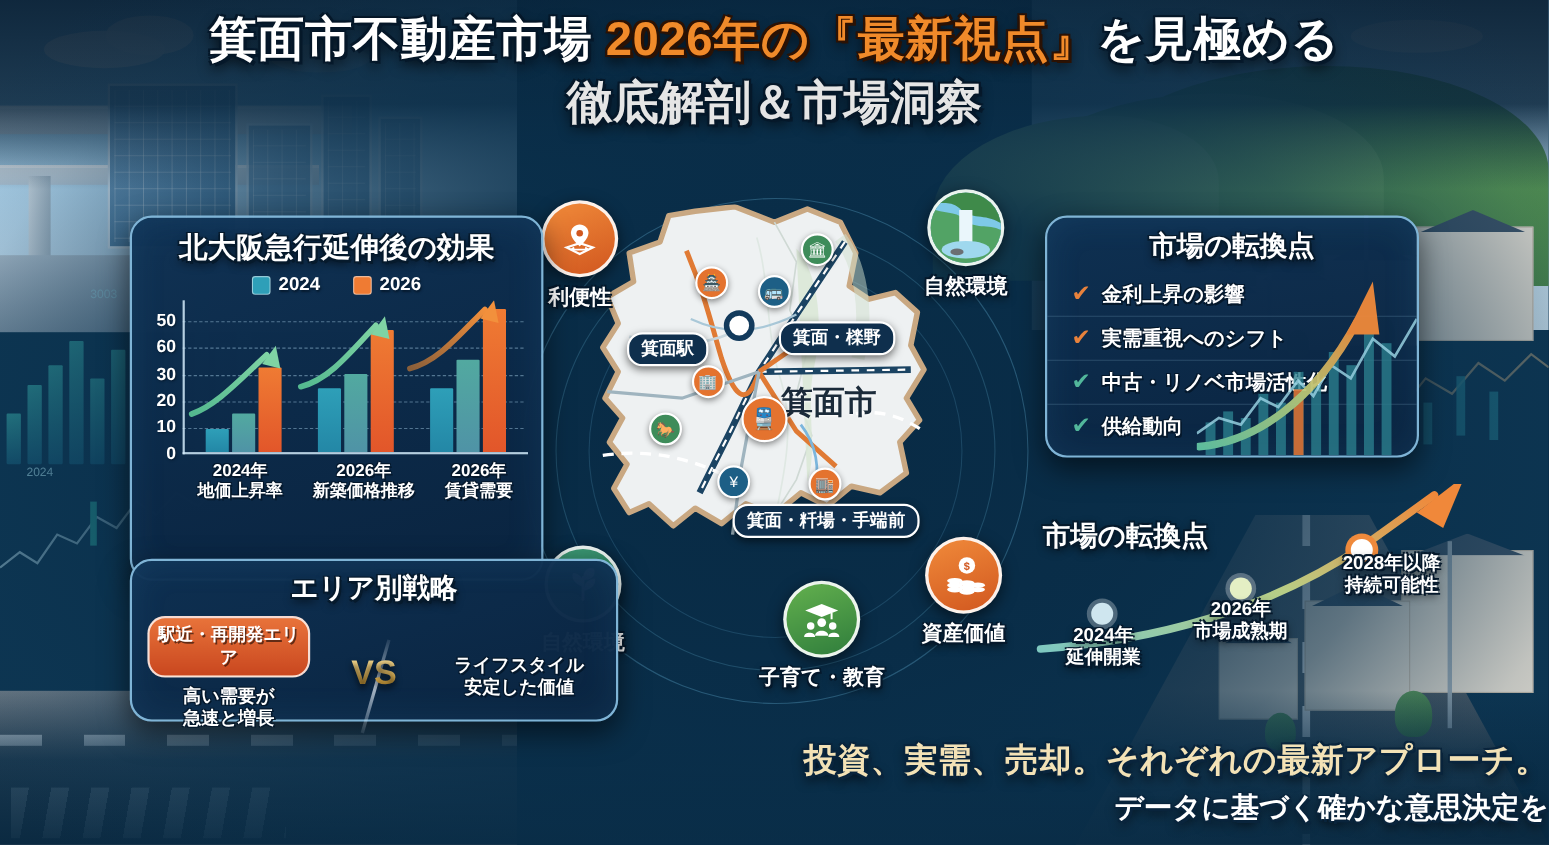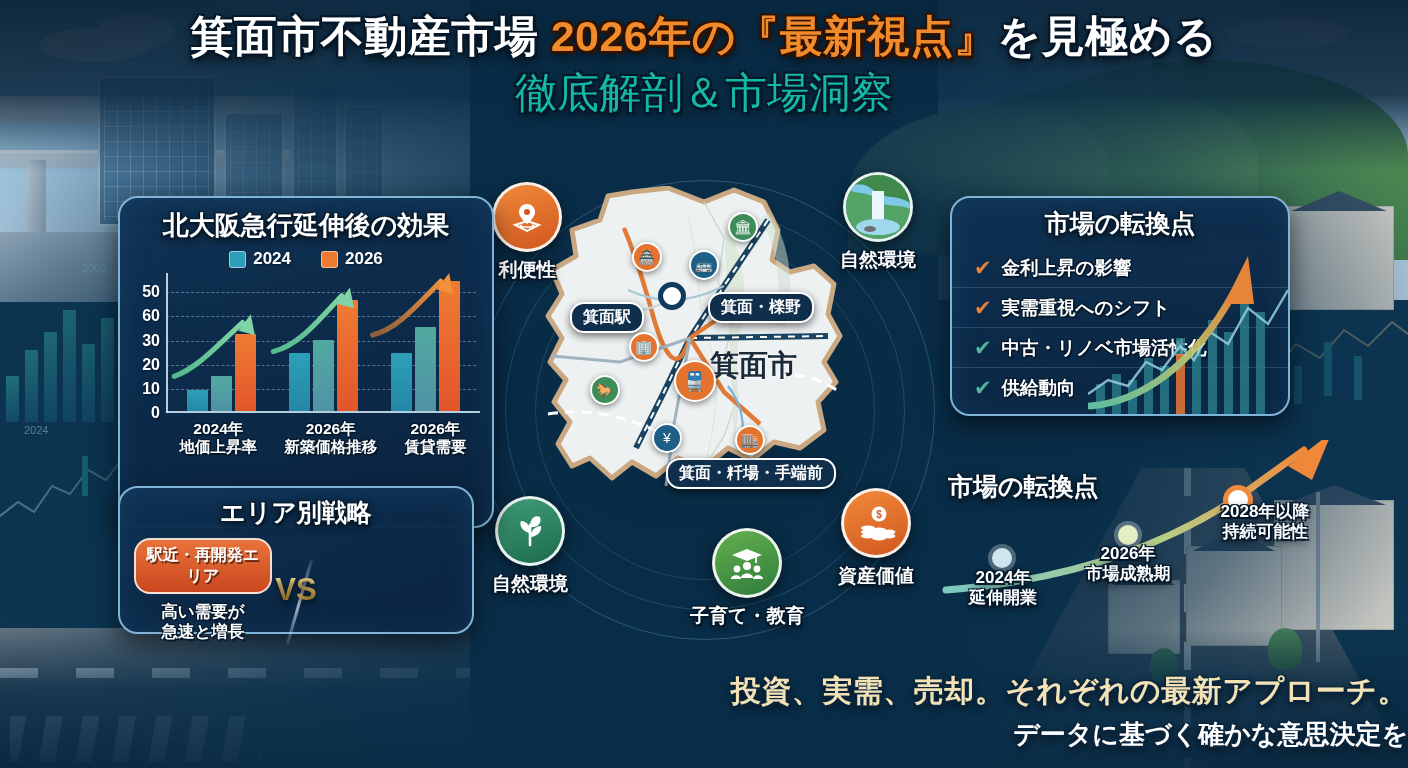--- a/index.html
+++ b/index.html
@@ -77,21 +77,21 @@
 
   
   .title-wrap{ position:absolute; left:0; top:12px; width:100%; text-align:center; z-index:40; }
   .title-main{ font-size:43px; font-weight:bold; line-height:1.14; color:#ffffff;
     letter-spacing:.5px;
     text-shadow:0 0 2px #04121f, 3px 3px 0 #06192b, -2px -2px 0 #06192b,
                 2px -2px 0 #06192b, -2px 2px 0 #06192b, 0 5px 12px rgba(0,0,0,.85); }
   .title-main .hl{ color:#f08a2a;
     text-shadow:0 0 2px #2b1000, 3px 3px 0 #2c1305, -2px -2px 0 #2c1305,
                 2px -2px 0 #2c1305, -2px 2px 0 #2c1305, 0 5px 12px rgba(0,0,0,.85); }
-  .title-sub{ margin-top:4px; font-size:42px; font-weight:normal; color:#14b8a6;
+  .title-sub{ margin-top:4px; font-size:42px; font-weight:bold; color:#e5e5e5;
     text-shadow:0 0 2px #04121f, 3px 3px 0 #06192b, -2px -2px 0 #06192b,
                 2px -2px 0 #06192b, -2px 2px 0 #06192b, 0 5px 12px rgba(0,0,0,.85); }
 
   
   .panel{ position:absolute; border-radius:20px; z-index:30;
     background:linear-gradient(165deg,rgba(14,48,82,.97),rgba(10,36,64,.98));
     border:2px solid #7fb4d6; box-shadow:0 10px 26px rgba(0,0,0,.55), inset 0 0 32px rgba(60,150,200,.13); }
   .panel-title{ text-align:center; font-size:25px; font-weight:bold; color:#fff;
     text-shadow:2px 2px 0 #061a2c,-1.5px -1.5px 0 #061a2c,1.5px -1.5px 0 #061a2c,
                 -1.5px 1.5px 0 #061a2c, 0 3px 8px rgba(0,0,0,.8); }
@@ -114,21 +114,21 @@
   .bars{ position:absolute; left:40px; right:0; bottom:2px; top:0;
     display:flex; justify-content:space-around; align-items:flex-end; }
   .bgroup{ display:flex; align-items:flex-end; gap:3px; }
   .bar{ width:21px; border-radius:1px 1px 0 0; }
   .arrow-svg{ position:absolute; left:36px; right:0; top:0; bottom:0; pointer-events:none; }
   .xlabels{ display:flex; justify-content:space-around; margin:7px 12px 0 46px; }
   .xlab{ text-align:center; color:#fff; font-size:15.5px; font-weight:bold; line-height:1.18;
     text-shadow:1.5px 1.5px 0 #05182b,-1px -1px 0 #05182b,1px -1px 0 #05182b,-1px 1px 0 #05182b;}
 
   
-  #area-panel{ left:118px; top:486px; width:356px; height:148px; }
+  #area-panel{ left:118px; top:508px; width:444px; height:148px; }
   #area-panel .panel-title{ margin-top:8px; font-size:25px; }
   .vs-row{ display:flex; align-items:center; justify-content:space-between;
     margin:9px 14px 0 14px; }
   .vs-col{ width:148px; text-align:center; }
   .pill{ display:block; border-radius:16px; padding:5px 4px; font-size:16px;
     font-weight:bold; color:#fff; border:2px solid rgba(255,255,255,.8);
     text-shadow:1.5px 1.5px 0 rgba(0,0,0,.55); }
   .pill.orange{ background:linear-gradient(180deg,#e8733a,#c9471f); }
   .pill.green{ background:linear-gradient(180deg,#5fa05e,#2f7240); }
   .vs-desc{ margin-top:7px; color:#fff; font-size:16.5px; font-weight:bold; line-height:1.22;
@@ -402,20 +402,24 @@
         <div class="vs-desc">
           <div>高い需要が</div>
           <div>急速と増長</div>
         </div>
       </div>
       <div class="vs-mid">
         <span class="slash"></span>
         <span class="vs-txt">VS</span>
       </div>
       <div class="vs-col">
+        <div class="vs-desc">
+          <div>ライフスタイル</div>
+          <div>安定した価値</div>
+        </div>
       </div>
     </div>
   </div>
 
   <div class="panel" id="turn-panel">
     <div class="panel-title">市場の転換点</div>
     <div class="check-list" id="checklist">
         <div class="check-row">
           <span class="chk o">✔</span>
           <span class="chk-tx">金利上昇の影響</span>

